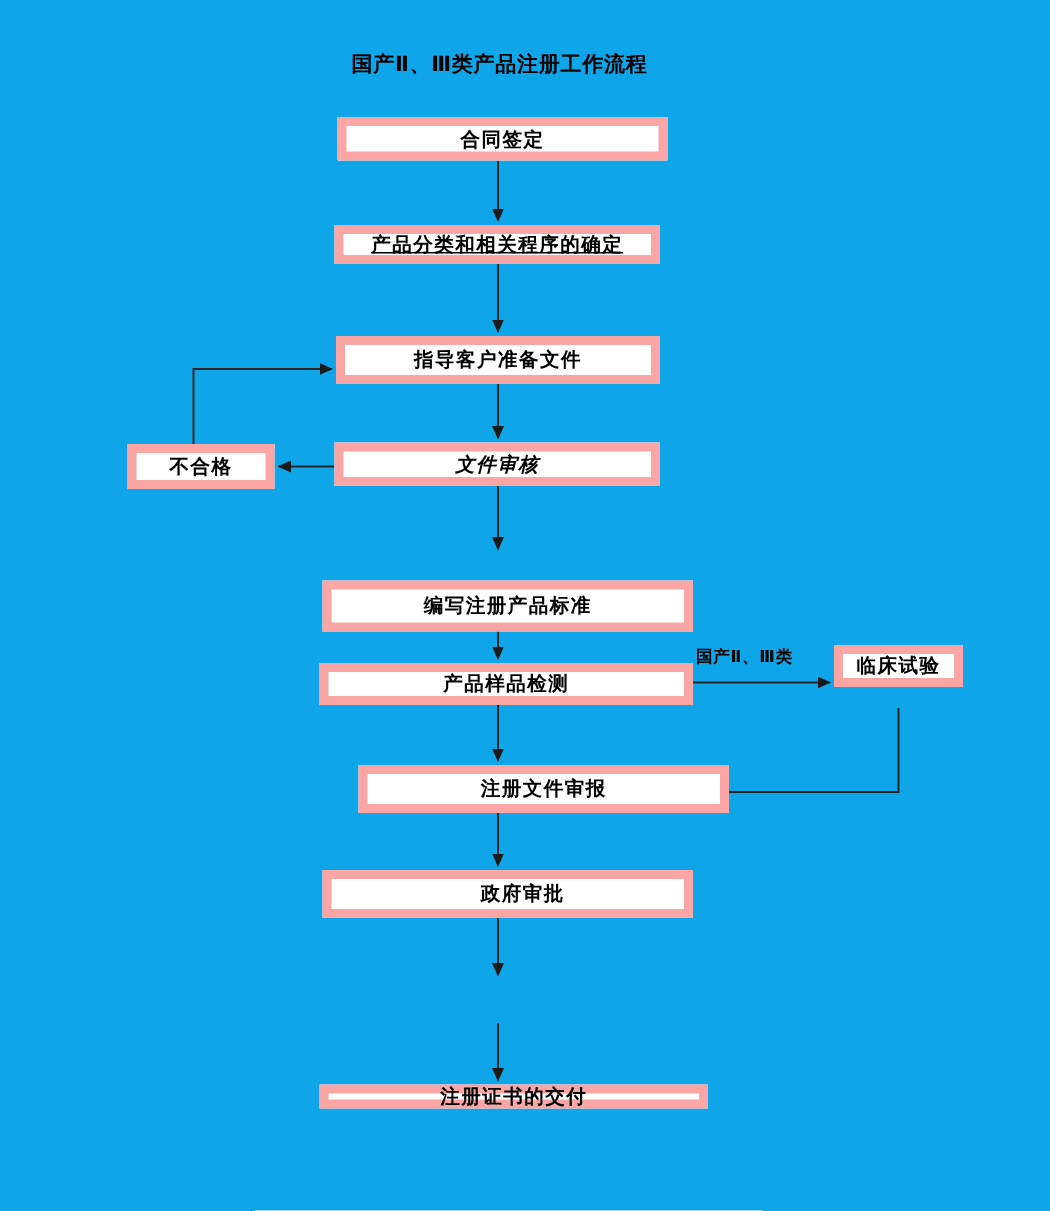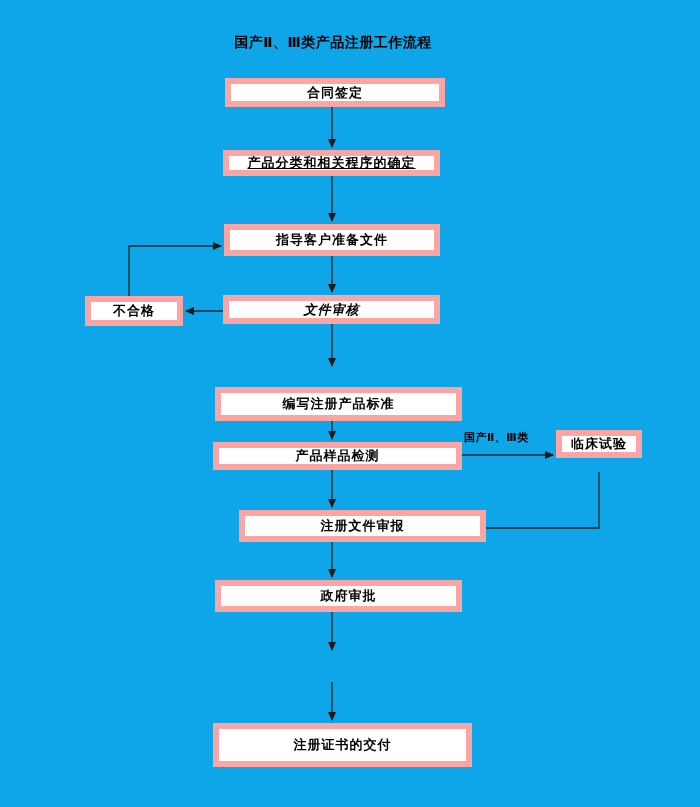--- a/index.html
+++ b/index.html
@@ -15,21 +15,21 @@
   
   .s1{left:225px;top:78px;width:220px;height:29px;}
   .s2{left:223px;top:150px;width:217px;height:26px;text-decoration:underline;}
   .s3{left:224px;top:224px;width:216px;height:32px;}
   .s4{left:223px;top:295px;width:217px;height:29px;font-style:italic;}
   .s5{left:215px;top:387px;width:247px;height:34px;}
   .s6{left:213px;top:442px;width:249px;height:28px;text-align:right;}
   .s7{left:215px;top:510px;width:247px;height:32px;margin-left:24px;}
   .s8{left:215px;top:580px;width:247px;height:32px;padding-left:20px;}
   .s9{left:213px;top:653px;width:249px;height:29px;}
-  .s10{left:213px;top:723px;width:259px;height:44px;}
+  .s10{left:213px;top:723px;width:259px;height:16px;}
   
   .fail{left:85px;top:296px;width:98px;height:30px;}
   .clinical{left:556px;top:430px;width:86px;height:28px;}
   .lbl-domestic{left:464px;top:430px;}
 </style>
 </head>
 <body>
 
 <div class="canvas">
 

